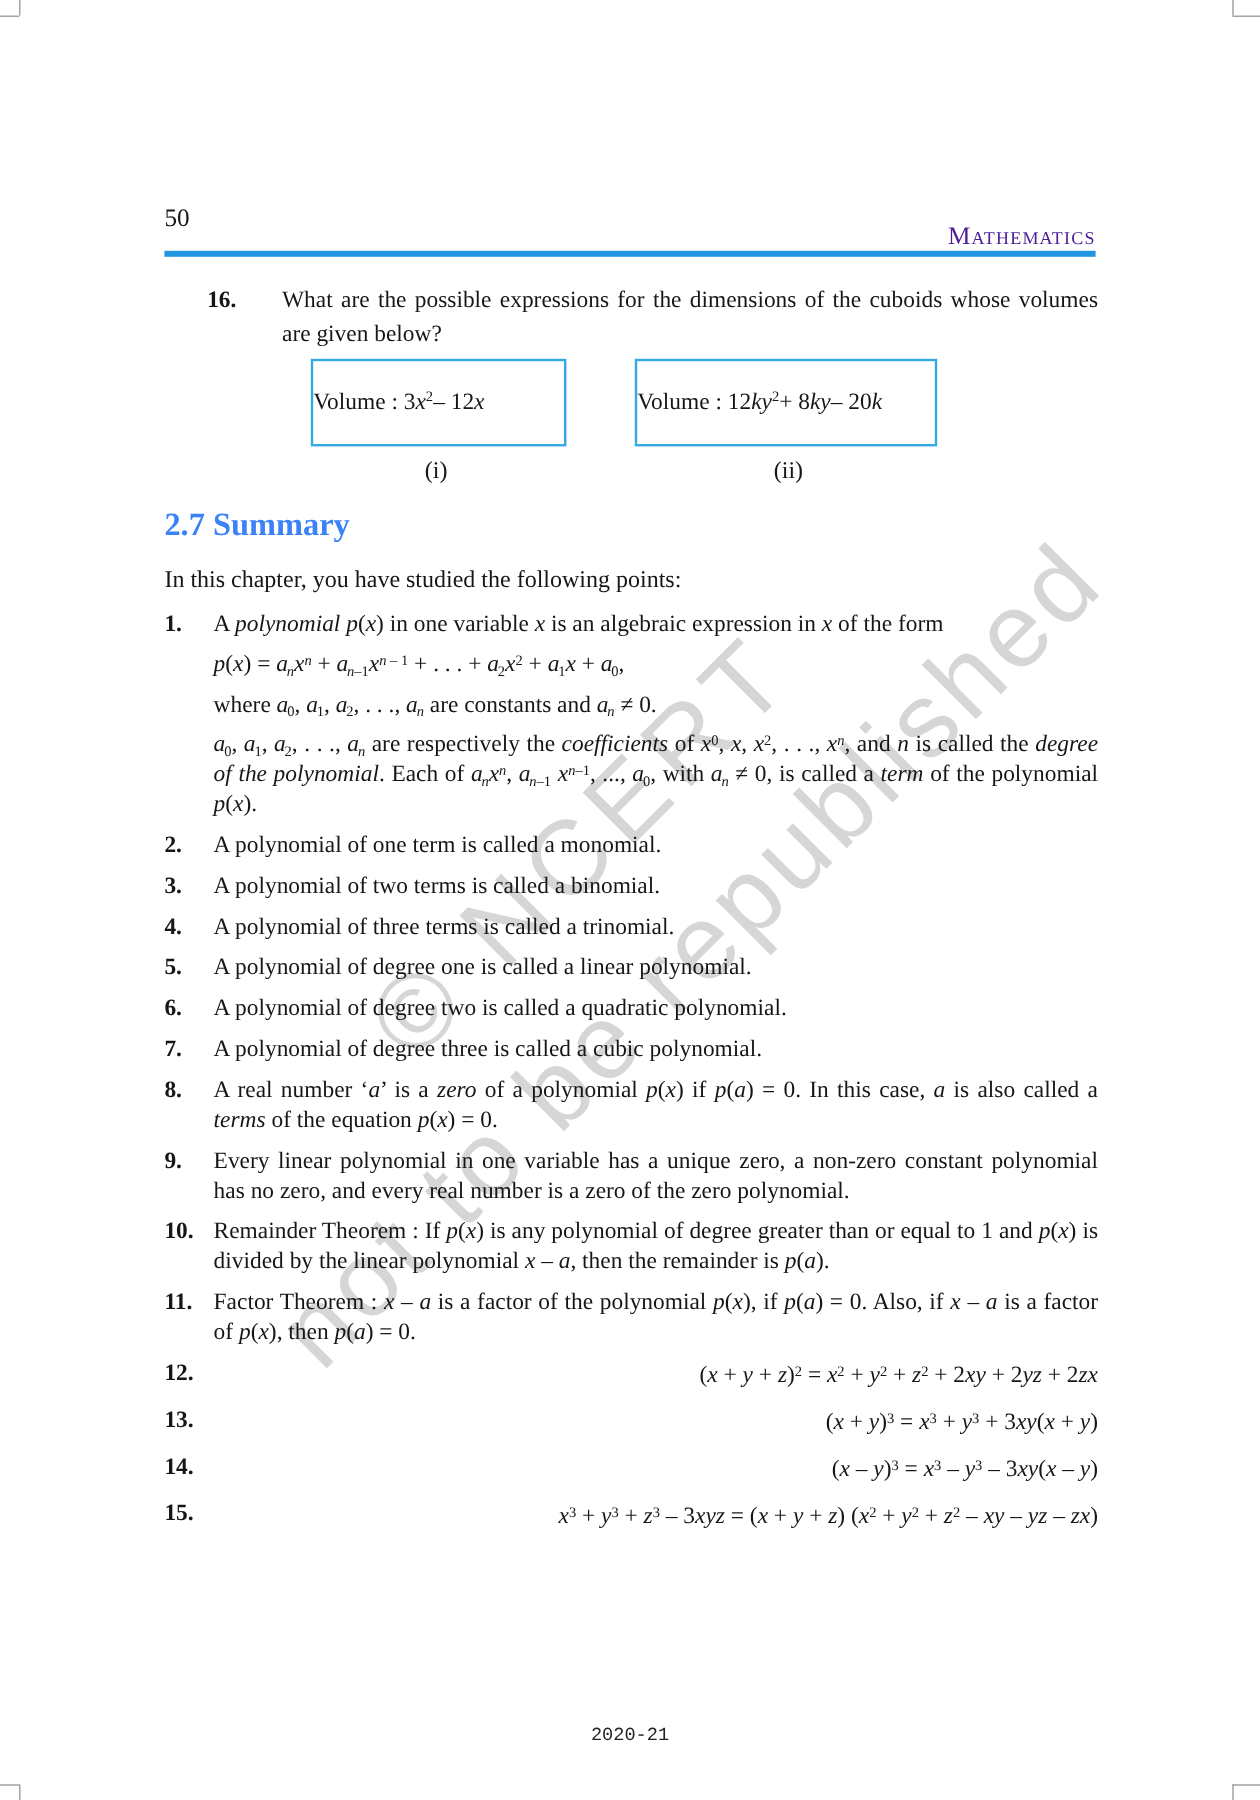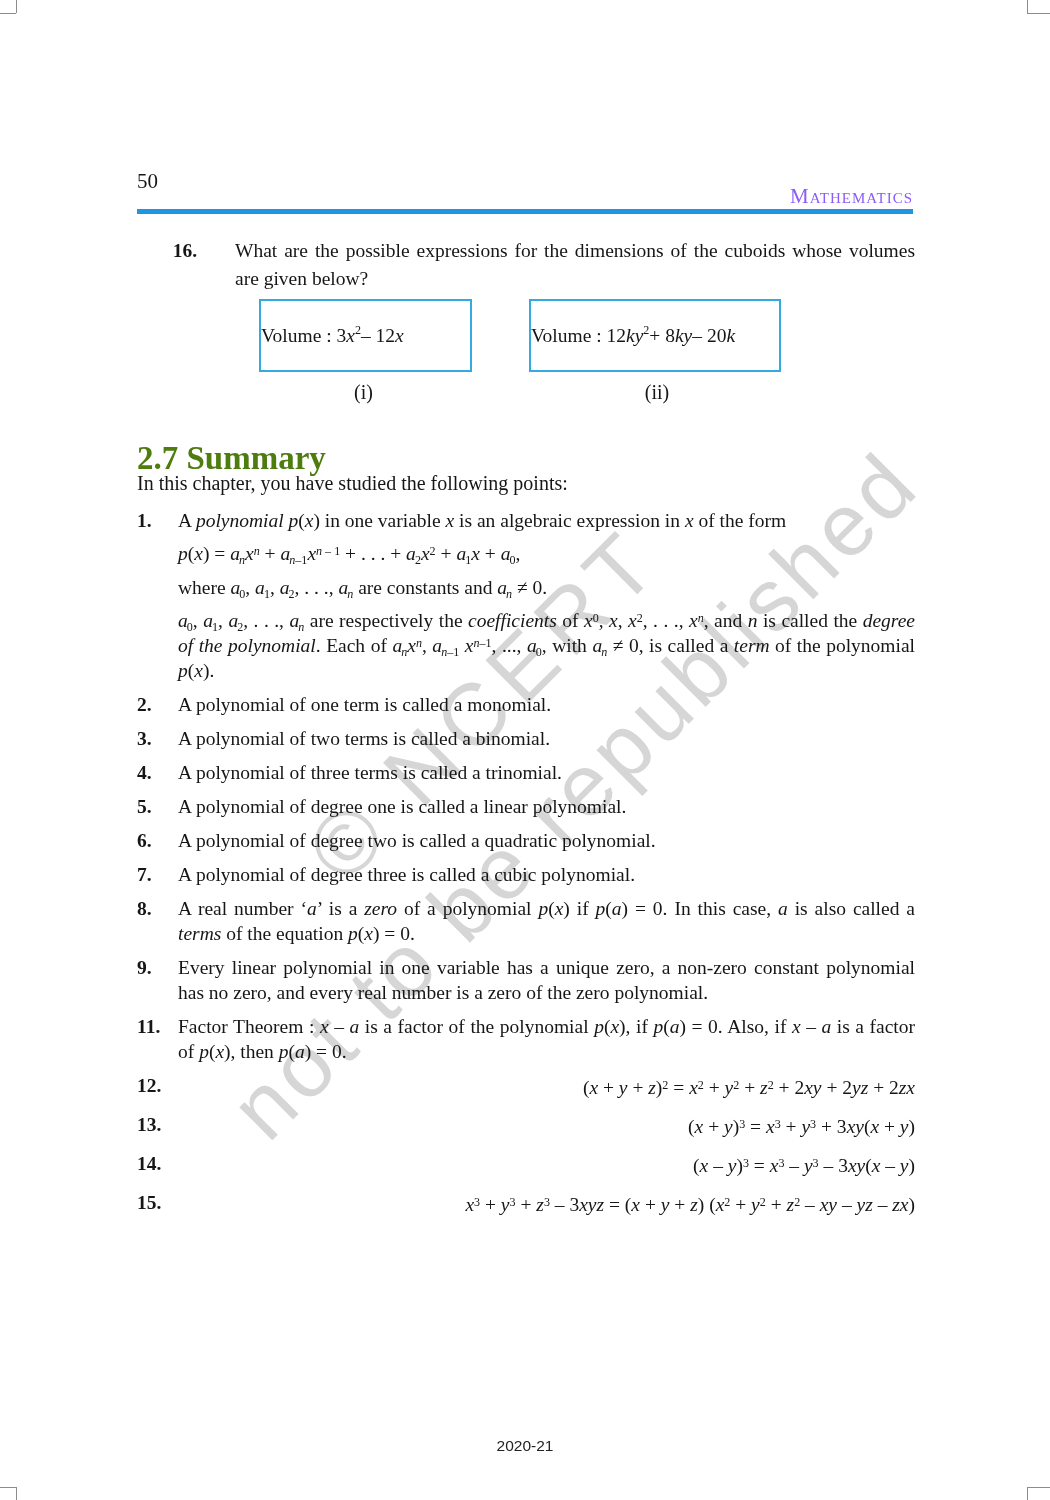--- a/index.html
+++ b/index.html
@@ -19,56 +19,56 @@
     font-family:"Liberation Sans", sans-serif;
     color:#d6d6d6; font-size:88px; line-height:128px;
     letter-spacing:5px; white-space:nowrap; user-select:none;
   }
   .watermark .wm-line1 { letter-spacing:9px; }
   
   .content { position:absolute; inset:0; z-index:2; }
   .abs { position:absolute; }
   .page-number { left:137px; top:169px; font-size:21px; }
   .running-title {
-    right:137px; top:184px; font-size:21px; color:#8b5cf6;
+    right:137px; top:184px; font-size:21px; color:#4c1d95;
     font-variant:small-caps; letter-spacing:1px;text-align:center;
   }
   .header-rule { left:137px; top:209px; width:776px; height:5px; background:#2196e0; }
   
   .exercise { left:137px; top:237px; width:778px; display:grid; grid-template-columns:60px 10px 1fr;gap:14px; }
   .exercise .q-num { font-weight:bold; font-size:19.5px; line-height:28px; text-align:right; }
   .exercise .q-text { grid-column:3; font-size:19.5px; line-height:28px; text-align:justify; }
   
   .boxes { left:137px; top:299px; width:778px; height:112px; }
   .vbox {
     position:absolute; top:0; height:69px; border:2px solid #35a9e1;
     display:flex; align-items:center; 
     font-size:19.5px; background:#fff;
   }
   .vbox.b1 { left:122px; width:209px; }
   .vbox.b2 { left:392px; width:248px; }
   .vbox-label { position:absolute; top:82px; font-size:20px; text-align:center; }
   .vbox-label.l1 { left:122px; width:209px; }
   .vbox-label.l2 { left:396px; width:248px; }
   
-  .section-title { left:137px; top:440px; font-size:33px; font-weight:bold; color:#4d7c0f; }
+  .section-title { left:137px; top:422px; font-size:27px; font-weight:bold; color:#3b82f6; }
   .intro { left:137px; top:472px; font-size:20px;font-family:Liberation Serif, serif; }
   .summary-list { left:137px; top:508px; width:778px; }
   .s-item { display:grid; grid-template-columns:41px 1fr; margin-bottom:9px; }
   .s-item .num { font-weight:bold; font-size:19.5px; line-height:25px; }
   .s-item .body { font-size:19.5px; line-height:25px; text-align:justify; }
   .s-item .body.eq { line-height:30px; text-align:right; }
   .lead { margin-bottom:6px; }
   .formula { line-height:30px; margin-bottom:6px; }
   .where-line { margin-bottom:8px; }
   sup { vertical-align:baseline; position:relative; top:-0.45em; font-size:62%; line-height:0; }
   sub { vertical-align:baseline; position:relative; top:0.32em; font-size:62%; line-height:0; margin-left:-0.08em; }
   
   .footer { left:0; top:1437px; width:1050px; text-align:center;
-    font-family:Liberation Sans, sans-serif; font-size:15.5px; color:#222; }
+    font-family:Liberation Mono, monospace; font-size:15.5px; color:#222; }
 </style>
 </head>
 <body>
 
 <div class="page">
 
   <div class="crop v" style="left:16px; top:0;"></div>
   <div class="crop h" style="left:0; top:13px; width:16px;"></div>
   <div class="crop v" style="left:1027px; top:0;"></div>
   <div class="crop h" style="left:1027px; top:13px; width:23px;"></div>
@@ -141,20 +141,24 @@
       </div>
       <div class="s-item">
         <div class="num">8.</div>
         <div class="body">A real number ‘<i>a</i>’ is a <i>zero</i> of a polynomial <i>p</i>(<i>x</i>) if <i>p</i>(<i>a</i>) = 0. In this case, <i>a</i> is also called a <i>terms</i> of the equation <i>p</i>(<i>x</i>) = 0.</div>
       </div>
       <div class="s-item">
         <div class="num">9.</div>
         <div class="body">Every linear polynomial in one variable has a unique zero, a non-zero constant polynomial has no zero, and every real number is a zero of the zero polynomial.</div>
       </div>
       <div class="s-item">
+        <div class="num">10.</div>
+        <div class="body">Remainder Theorem : If <i>p</i>(<i>x</i>) is any polynomial of degree greater than or equal to 1 and <i>p</i>(<i>x</i>) is divided by the linear polynomial <i>x</i> – <i>a</i>, then the remainder is <i>p</i>(<i>a</i>).</div>
+      </div>
+      <div class="s-item">
         <div class="num">11.</div>
         <div class="body">Factor Theorem : <i>x</i> – <i>a</i> is a factor of the polynomial <i>p</i>(<i>x</i>), if <i>p</i>(<i>a</i>) = 0. Also, if <i>x</i> – <i>a</i> is a factor of <i>p</i>(<i>x</i>), then <i>p</i>(<i>a</i>) = 0.</div>
       </div>
       <div class="s-item">
         <div class="num">12.</div>
         <div class="body eq">(<i>x</i> + <i>y</i> + <i>z</i>)<sup>2</sup> = <i>x</i><sup>2</sup> + <i>y</i><sup>2</sup> + <i>z</i><sup>2</sup> + 2<i>xy</i> + 2<i>yz</i> + 2<i>zx</i></div>
       </div>
       <div class="s-item">
         <div class="num">13.</div>
         <div class="body eq">(<i>x</i> + <i>y</i>)<sup>3</sup> = <i>x</i><sup>3</sup> + <i>y</i><sup>3</sup> + 3<i>xy</i>(<i>x</i> + <i>y</i>)</div>

